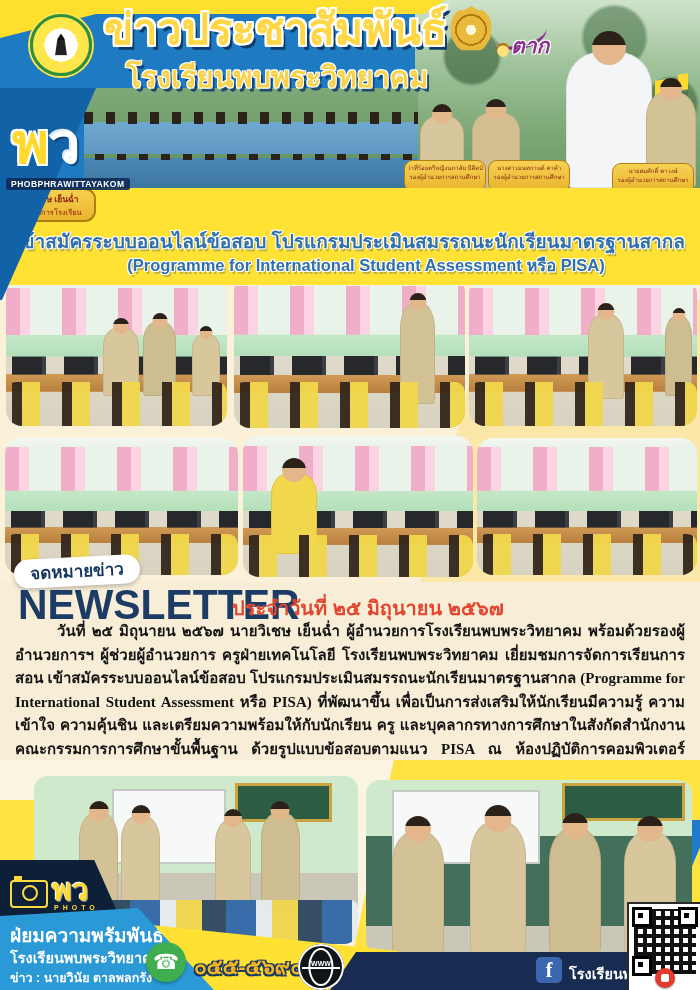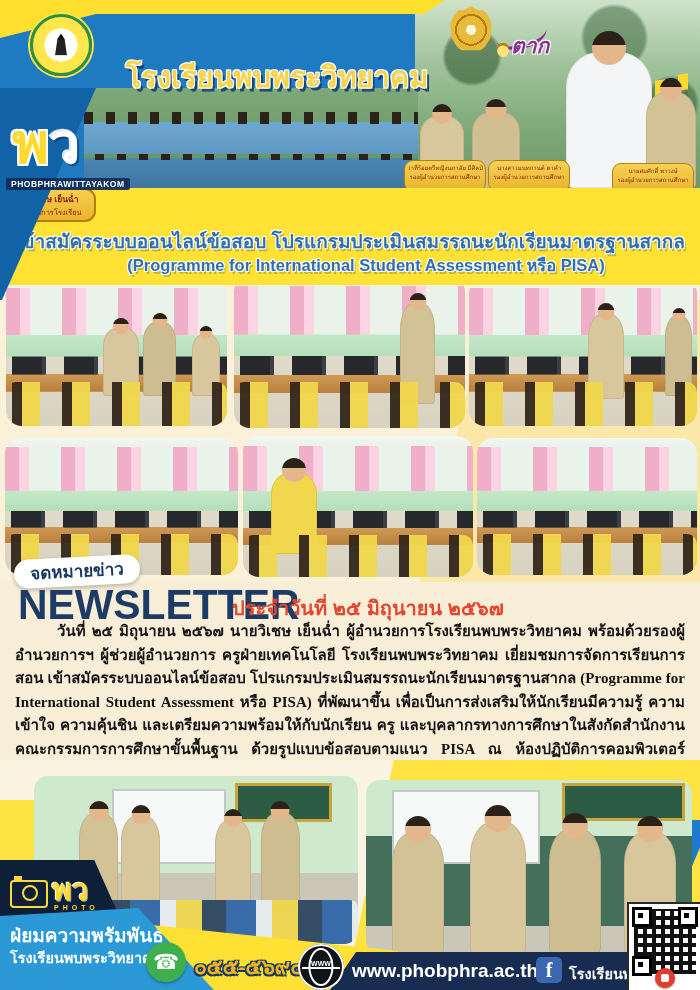--- a/index.html
+++ b/index.html
@@ -165,20 +165,21 @@
 
   <div class="abs hdr">
     <div class="abs hdr-trees"></div>
     <div class="abs flag" style="left:655px;top:80px;"></div>
     <div class="abs flag" style="left:678px;top:74px;"></div>
     <div class="abs crowd"></div>
     <div class="abs yellow-top"></div>
     <div class="abs school-logo">
         <i></i>
       </div>
+    <div class="abs title">ข่าวประชาสัมพันธ์</div>
     <div class="abs obec"></div>
     <div class="abs tak">
       <i></i>
       <u></u>
       <b>ตาก</b>
     </div>
     <div class="abs subtitle">โรงเรียนพบพระวิทยาคม</div>
 
     <div class="fig" style="left:566px;top:52px;width:86px;height:136px;--u:#f4f5f7;--hw:34px;"></div>
     <div class="fig" style="left:646px;top:92px;width:50px;height:96px;--u:#d3c296;--hw:22px;"></div>
@@ -267,28 +268,28 @@
   <div class="abs studio">
     <div class="cam"></div>
     <div class="pv2">พว</div>
     <div class="s1">PHOTO</div>
     <div class="s2">STUDIO</div>
   </div>
   <div class="abs phone-band"></div>
   <div class="abs pr-blue">
     <div class="l1">ฝ่ยมความพรัมพันธ์</div>
     <div class="l2">โรงเรียนพบพระวิทยาคม</div>
+    <div class="l3">ข่าว : นายวินัย  ตาลพลกรัง</div>
   </div>
   <div class="abs web-bar"></div>
   <div class="abs phone-ic">☎</div>
   <div class="abs phone-num">๐๕๕-๕๖๙๐๘๑</div>
   <div class="abs globe">
       <span>WWW</span>
     </div>
-  <div class="abs web-text">www.phobphra.ac.th</div>
   <div class="abs fb">f</div>
   <div class="abs fb-label">โรงเรียนพบพระวิทยาคม</div>
   <div class="abs qr">
     <div class="m"></div>
     <div class="f" style="left:3px;top:3px;"></div>
     <div class="f" style="right:3px;top:3px;"></div>
     <div class="f" style="left:3px;bottom:14px;"></div>
     <div class="pin"></div>
   </div>
 

